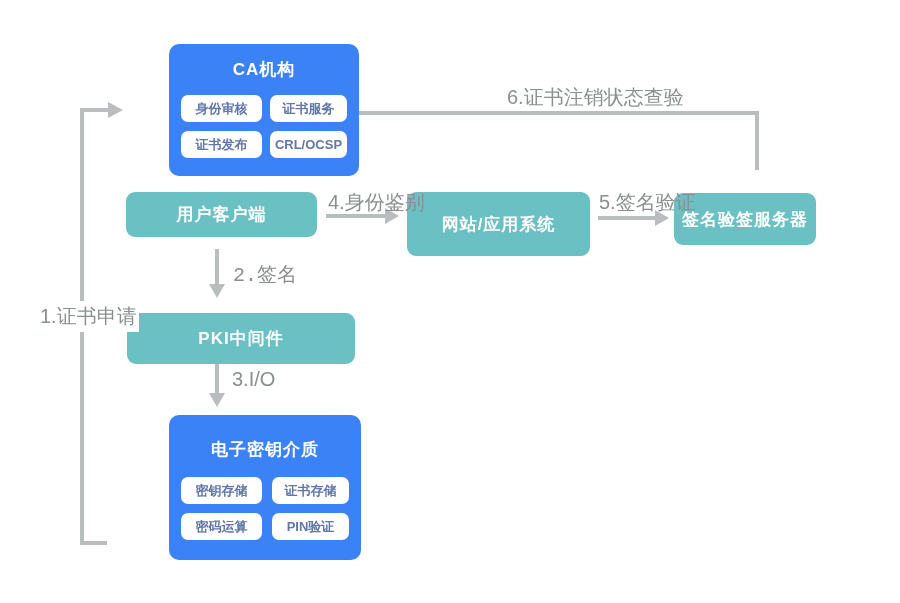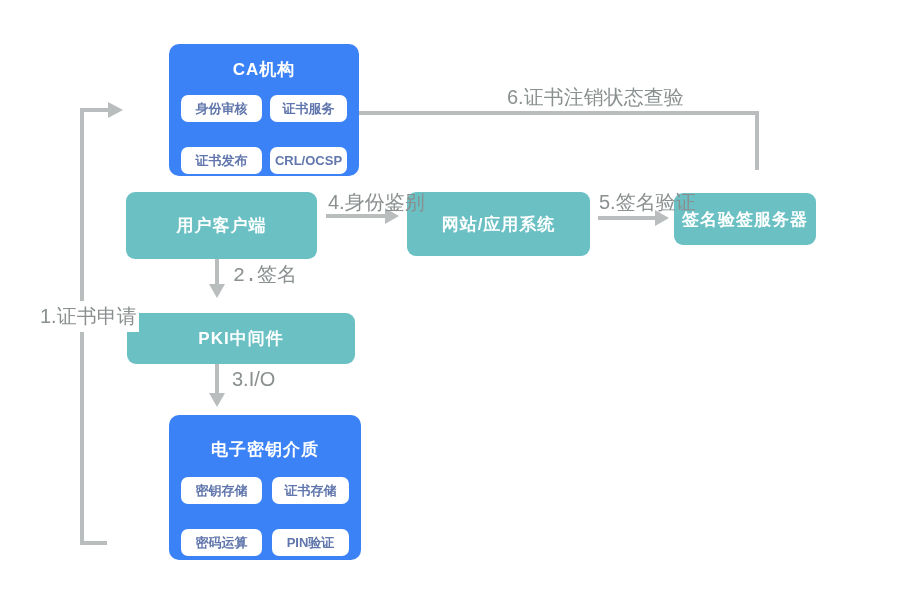--- a/index.html
+++ b/index.html
@@ -41,39 +41,39 @@
   }
   .node-title {
     font-weight: bold;
     font-size: 17px;
     letter-spacing: 1px;
   }
   .chip-grid {
     display: grid;
     grid-template-columns: 81px 77px;
     justify-content: space-between;
-    row-gap: 25px;
+    row-gap: 9px;
     padding: 0 12px;
   }
   .chip {
     background: #ffffff;
     color: #6076ac;
     border-radius: 7px;
     height: 27px;
     line-height: 27px;
     font-size: 13px;
     font-weight: bold;
     text-align: center;
     white-space: nowrap;
   }
   .ca-box { left: 125px; top: 44px; width: 190px; height: 132px; }
   .ca-box .node-title { padding-top: 14px; padding-bottom: 14px; }
   .media-box { left: 125px; top: 415px; width: 192px; height: 145px; }
   .media-box .node-title { padding-top: 23px; padding-bottom: 16px; }
-  .client-box { left: 126px; top: 192px; width: 191px; height: 67px; }
+  .client-box { left: 126px; top: 192px; width: 191px; height: 45px; }
   .website-box { left: 407px; top: 192px; width: 183px; height: 64px; }
   .signserver-box { left: 674px; top: 193px; width: 142px; height: 52px; }
   .pki-box { left: 127px; top: 313px; width: 228px; height: 51px; }
   .edge-label {
     position: absolute;
     color: #8a8f8f;
     font-size: 20px;
     white-space: nowrap;
   }
   .label-e1 { left: 38px; top: 301px; background: #ffffff; padding: 2px 2px; }

